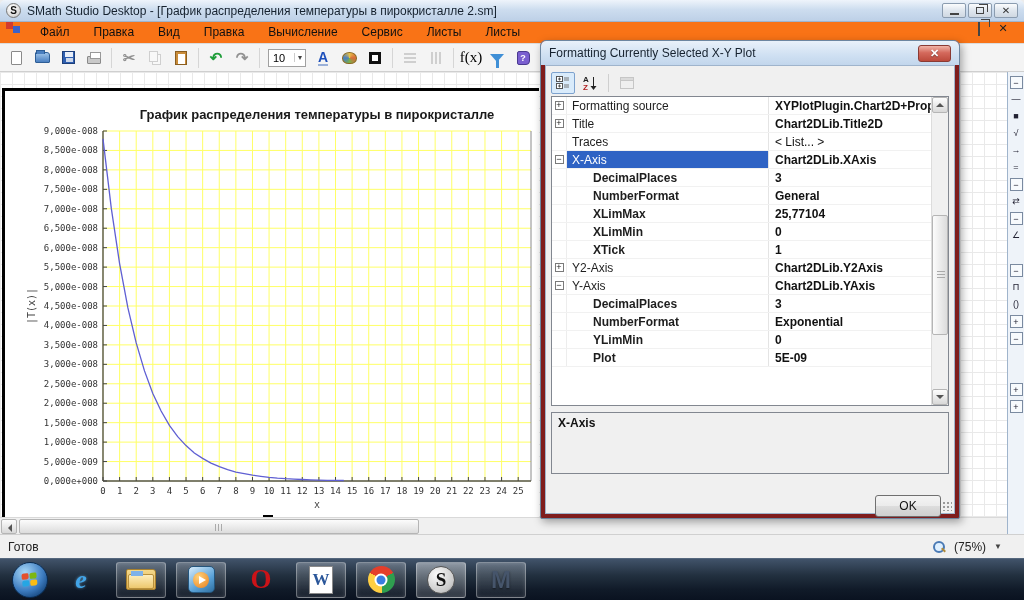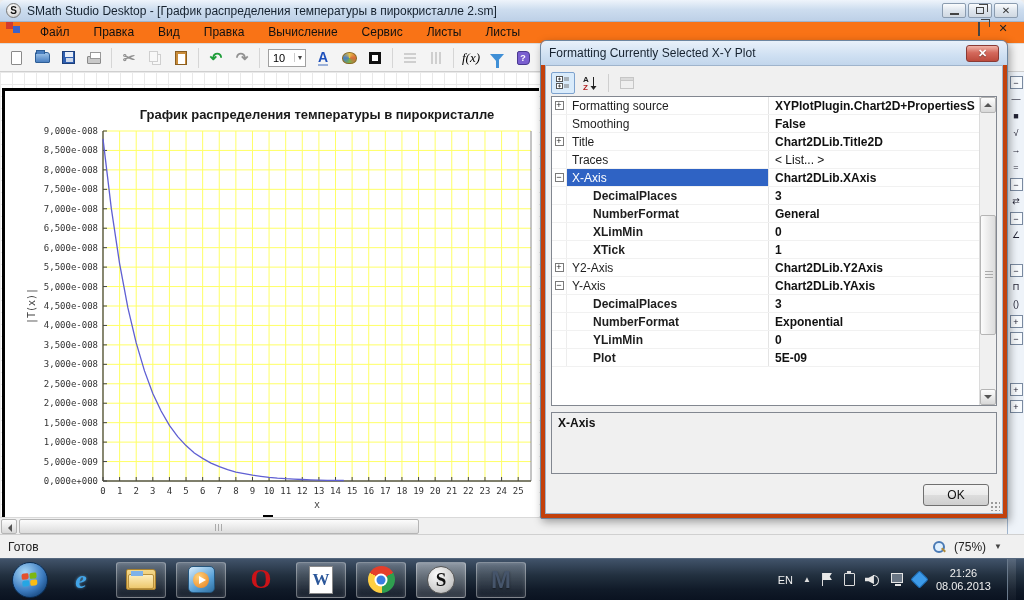--- a/index.html
+++ b/index.html
@@ -49,21 +49,21 @@
   .printic::before { content:""; position:absolute; left:2px; top:-5px; width:9px; height:5px; background:#fff; border:1px solid #999; }
   .pasteic { width:12px; height:14px; background:#c98c3a; border:1px solid #8a5e20; position:relative; }
   .pasteic::before { content:""; position:absolute; left:2px; top:2px; width:7px; height:10px; background:#fff; }
   .copyic { width:9px; height:11px; background:#fff; border:1px solid #999; box-shadow:3px 3px 0 -1px #fff,3px 3px 0 0 #999; margin:-3px 0 0 -3px; }
   .combo { width:38px; height:18px; background:#fff; border:1px solid #a0a0a0; display:flex; align-items:center; font-size:11px; padding-left:4px; margin:0 3px; }
   .combo .caret { margin-left:auto; border-left:1px solid #ccc; padding:0 3px; font-size:8px; color:#444; }
   .Aic { color:#1d4fbb; font-weight:bold; font-size:14px; border-bottom:2px solid #9ab0d8; line-height:14px; }
   .palic { width:15px; height:12px; border-radius:50% 50% 45% 45%; background:conic-gradient(#e8c24a,#d86a3a,#7ab04a,#4a7fc0,#e8c24a); border:1px solid #8a6a20; }
   .sqic { width:12px; height:12px; border:3px solid #111; background:#fff; }
   .alignic { width:12px; height:10px; background:linear-gradient(#9a9a9a 2px,transparent 2px) 0 0/12px 4px; }
-  .fxic { font-style:italic; font-size:13px; font-family:"Liberation Serif",serif; }
+  .fxic { font-size:15px; font-family:"Liberation Serif",serif; }
   .funic { width:0; height:0; border-left:7px solid transparent; border-right:7px solid transparent; border-top:8px solid #3f8fd6; position:relative; }
   .funic::after { content:""; position:absolute; left:-1.5px; top:-2px; width:3px; height:8px; background:#3f8fd6; }
   .bookic { width:13px; height:14px; background:#7a5fd0; border:1px solid #4a3a90; border-radius:2px 4px 4px 2px; color:#fff; font-size:9px; font-weight:bold; text-align:center; line-height:13px; }
   .stopic { width:14px; height:14px; border-radius:50%; background:#c9c9c9; color:#fff; font-size:9px; font-weight:bold; text-align:center; line-height:14px; }
   .panelbtn { border:1px solid #7da2ce; background:#d5e7fa; }
   .panelic { width:15px; height:13px; border:1px solid #4a7fc0; background:linear-gradient(#fff 0 0) 4px 0/1px 13px no-repeat,#cfe3f7; }
 
   
   .workarea { position:absolute; left:0; top:72px; width:1024px; height:445px; background:#fff;
     background-image:linear-gradient(#e9e9e9 1px,transparent 1px),linear-gradient(90deg,#e9e9e9 1px,transparent 1px);
@@ -94,21 +94,21 @@
   .mag::after { content:""; position:absolute; left:9px; top:9px; width:5px; height:2px; background:#b08a3a; transform:rotate(45deg); }
   .zcaret { font-size:8px; color:#444; }
 
   
   .side-palette { position:absolute; right:0; top:72px; width:17px; height:462px; background:#eef3f9; border-left:1px solid #9fb4cc;
     display:flex; flex-direction:column; align-items:center; padding-top:2px; }
   .sp-item { width:13px; height:13px; margin:2px 0; font-size:9px; line-height:12px; text-align:center; color:#223; }
   .sp-item.box { border:1px solid #7a8aa0; background:#f7fafd; }
 
   
-  .dialog { position:absolute; left:540px; top:40px; width:468px; height:479px; background:#c2410c;
+  .dialog { position:absolute; left:540px; top:40px; width:420px; height:479px; background:#7f1d1d;
     border:1px solid #6d86a0; border-radius:6px 6px 2px 2px; box-shadow:2px 3px 8px rgba(0,0,0,.35); }
   .dlg-title { height:24px; display:flex; align-items:center; padding:0 8px;
     background:linear-gradient(#e9f1fa,#cfe0f2 60%,#c2d6ec); border-radius:5px 5px 0 0; }
   .dlg-title span { font-size:12px; color:#16222f; }
   .dlg-close { margin-left:auto; width:33px; height:17px; border:1px solid #8a3a34; border-radius:3px;
     background:linear-gradient(#f0b4a8,#d4695c 45%,#bc4a3c); color:#fff; font-size:11px; font-weight:bold;
     text-align:center; line-height:15px; text-shadow:0 1px 1px rgba(0,0,0,.4); }
   .dlg-body { position:absolute; left:4px; right:4px; top:24px; bottom:4px; background:#f0f0f0; border:1px solid #9fb4cc; padding:4px 5px; }
   .dlg-toolbar { height:26px; display:flex; align-items:center; gap:3px; }
   .pgtb-btn { width:24px; height:22px; display:flex; align-items:center; justify-content:center; border-radius:2px; border:1px solid transparent; }
@@ -130,21 +130,21 @@
   .sb-btn i { position:absolute; left:50%; top:50%; width:0; height:0; border:4px solid transparent; transform:translate(-50%,-50%); }
   .sb-btn.up i { border-bottom-color:#555; margin-top:-2px; }
   .sb-btn.down { position:absolute; bottom:0; left:0; right:0; }
   .sb-btn.down i { border-top-color:#555; margin-top:2px; }
   .sb-thumb { position:absolute; left:0; right:0; top:118px; height:120px; border:1px solid #b5b5b5; border-radius:2px; background:linear-gradient(90deg,#fcfcfc,#dcdcdc); }
   .sb-thumb::after { content:""; position:absolute; top:50%; left:4px; width:8px; height:8px;
     background:linear-gradient(#aaa 1px,transparent 1px) 0 0/100% 3px; transform:translateY(-50%); }
 
   .pg-desc { margin-top:6px; height:62px; border:1px solid #828790; background:#f0f0f0; padding:3px 6px; }
   .pg-desc-title { font-size:12px; font-weight:bold; color:#111; }
-  .ok-row { display:flex; justify-content:flex-end; margin-top:10px; padding-right:8px; }
+  .ok-row { display:flex; justify-content:flex-end; margin-top:21px; padding-right:8px; }
   .ok-btn { width:66px; height:22px; border:1px solid #707070; border-radius:3px; font-size:12px; color:#111;
     background:linear-gradient(#f4f4f4,#ebebeb 50%,#dddddd 50%,#cfcfcf); font-family:"Liberation Sans",sans-serif; }
   .grip { position:absolute; right:2px; bottom:2px; width:10px; height:10px;
     background:radial-gradient(circle,#9a9a9a 1px,transparent 1.2px) 0 0/4px 4px; }
 
   
   .taskbar { position:absolute; left:0; top:558px; width:1024px; height:42px;
     background:linear-gradient(#41536a,#22303f 40%,#101a28 75%,#0a1220); border-top:1px solid #55677d;
     display:flex; align-items:center; padding:0 4px; }
   .orb { width:36px; height:36px; border-radius:50%; margin:0 8px;
@@ -544,25 +544,20 @@
       <div class="pg-wrap">
         <div class="pg-rows">
             <div class="pg-row">
               <div class="pg-gutter">
                 <span class="expbox">+</span>
               </div>
               <div class="pg-name">Formatting source</div>
               <div class="pg-value b">XYPlotPlugin.Chart2D+PropertiesS</div>
             </div>
             <div class="pg-row">
-              <div class="pg-gutter"></div>
-              <div class="pg-name">Smoothing</div>
-              <div class="pg-value b">False</div>
-            </div>
-            <div class="pg-row">
               <div class="pg-gutter">
                 <span class="expbox">+</span>
               </div>
               <div class="pg-name">Title</div>
               <div class="pg-value b">Chart2DLib.Title2D</div>
             </div>
             <div class="pg-row">
               <div class="pg-gutter"></div>
               <div class="pg-name">Traces</div>
               <div class="pg-value">&lt; List... &gt;</div>
@@ -579,20 +574,25 @@
               <div class="pg-name ind1">DecimalPlaces</div>
               <div class="pg-value b">3</div>
             </div>
             <div class="pg-row">
               <div class="pg-gutter"></div>
               <div class="pg-name ind1">NumberFormat</div>
               <div class="pg-value b">General</div>
             </div>
             <div class="pg-row">
               <div class="pg-gutter"></div>
+              <div class="pg-name ind1">XLimMax</div>
+              <div class="pg-value b">25,77104</div>
+            </div>
+            <div class="pg-row">
+              <div class="pg-gutter"></div>
               <div class="pg-name ind1">XLimMin</div>
               <div class="pg-value b">0</div>
             </div>
             <div class="pg-row">
               <div class="pg-gutter"></div>
               <div class="pg-name ind1">XTick</div>
               <div class="pg-value b">1</div>
             </div>
             <div class="pg-row">
               <div class="pg-gutter">
@@ -685,28 +685,14 @@
       <div class="tk open">
           <span class="chrome"></span>
         </div>
       <div class="tk open active">
           <span class="smathS">S</span>
         </div>
       <div class="tk open">
           <span class="mword">M</span>
         </div>
     </div>
-    <div class="tray">
-      <span class="lang">EN</span>
-      <span class="hid">▲</span>
-      <span class="tflag"></span>
-      <span class="tclip"></span>
-      <span class="tspk"></span>
-      <span class="tnet"></span>
-      <span class="tdrop"></span>
-      <div class="clock">
-        <div>21:26</div>
-        <div>08.06.2013</div>
-      </div>
-      <div class="showdesk"></div>
-    </div>
   </div>
 </div>
 
 </body></html>

